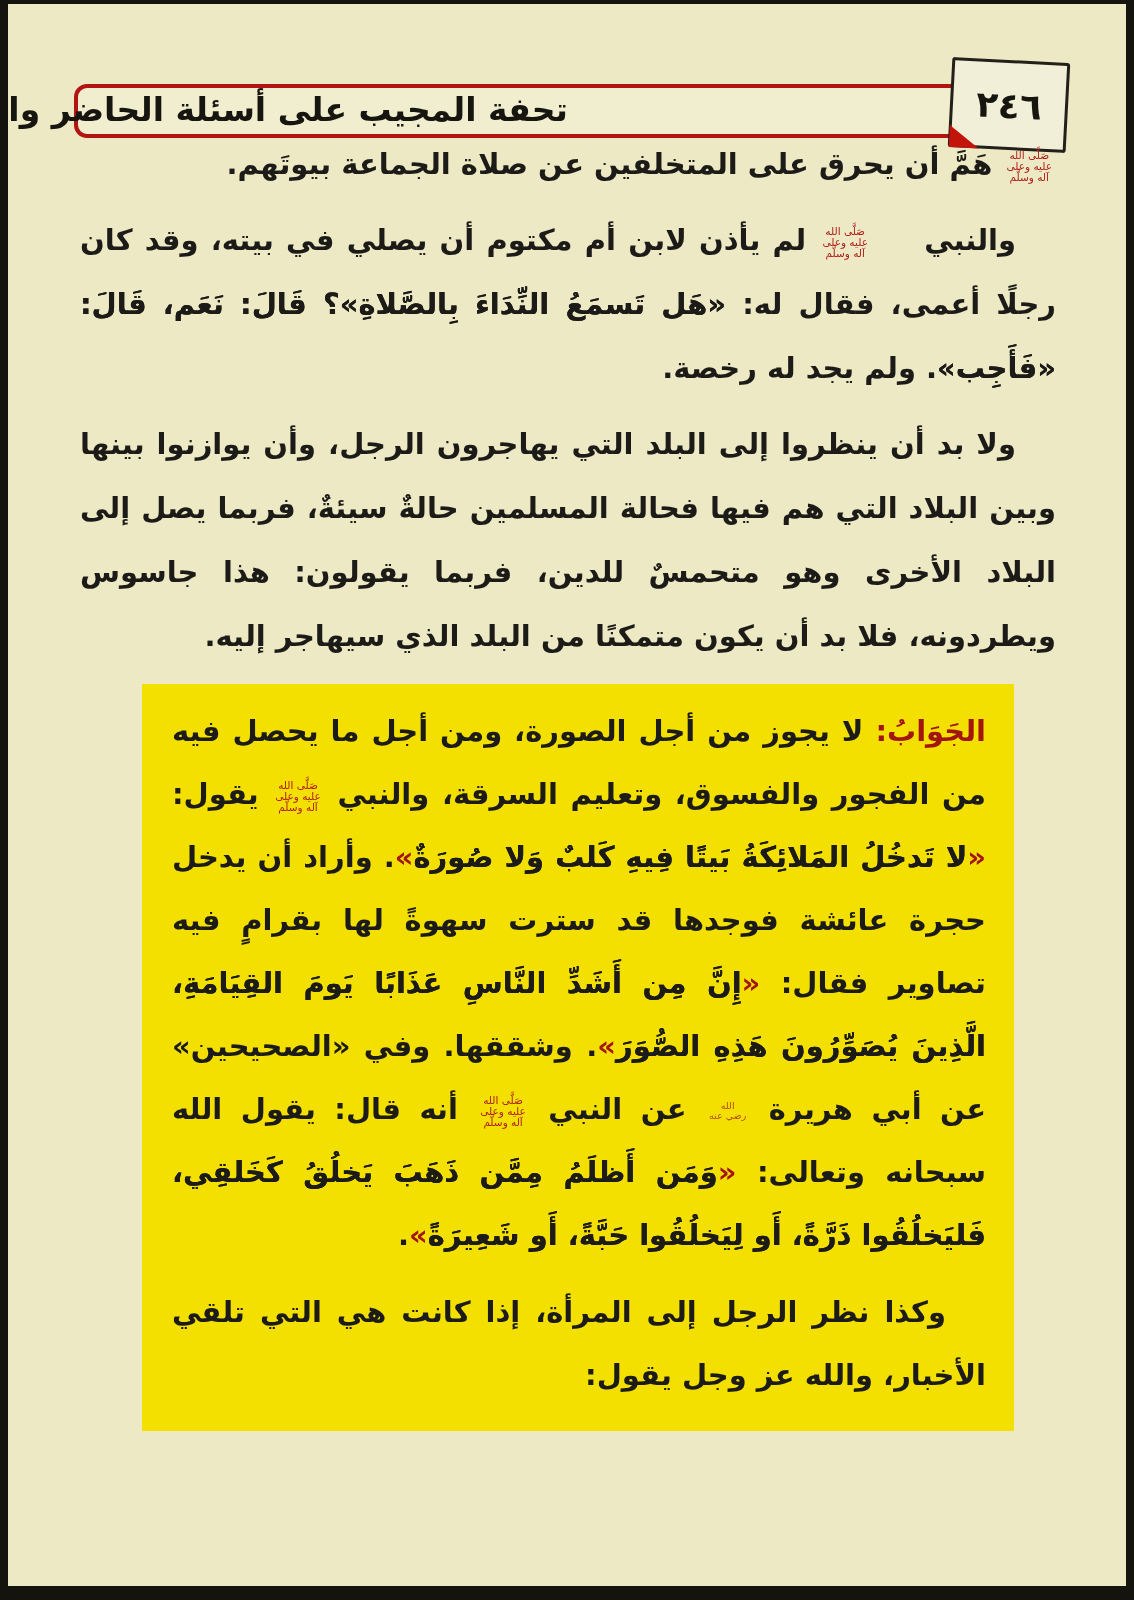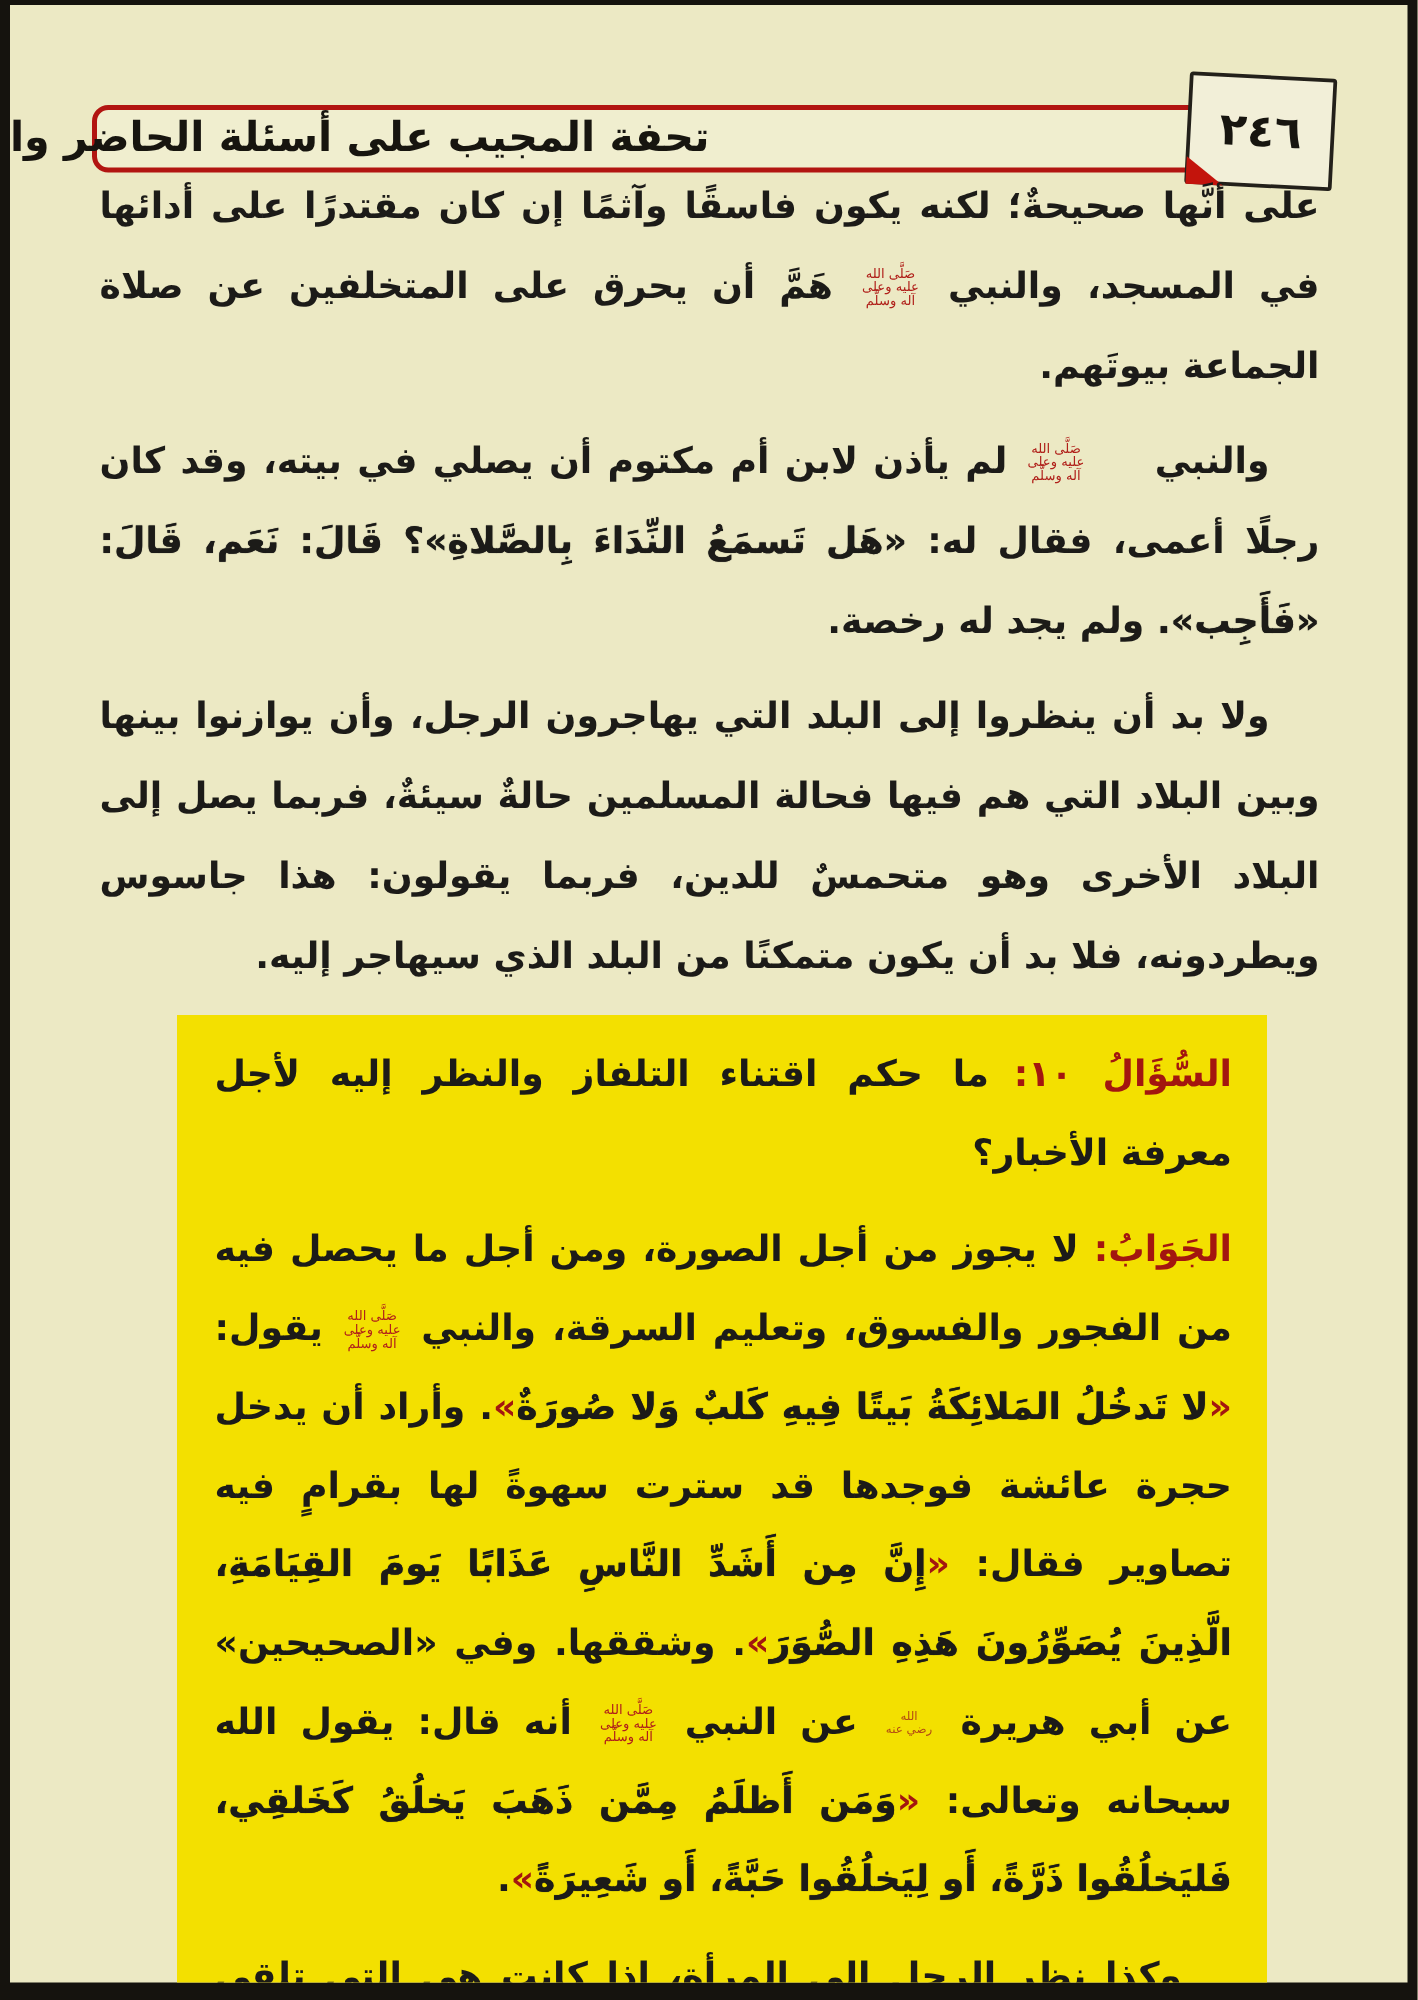--- a/index.html
+++ b/index.html
@@ -86,30 +86,27 @@
     <div class="title-bar"></div>
     <div class="title-text">تحفة المجيب على أسئلة الحاضر والغريب</div>
     <div class="page-note">
       <span class="page-number">٢٤٦</span>
       <span class="fold"></span>
     </div>
   </div>
 
   <div class="content">
 
-    <p class="para"><span class="seg-n">على أنَّها صحيحةٌ؛ لكنه يكون فاسقًا وآثمًا إن كان مقتدرًا على أدائها في المسجد، والنبي </span><span class="stack saw"><span class="stack-line">صَلَّى الله</span><span class="stack-line">عليه وعلى</span><span class="stack-line">آله وسلَّم</span></span><span class="seg-n"> هَمَّ أن يحرق على المتخلفين عن صلاة الجماعة بيوتَهم.</span></p>
+    <p class="para"><span class="stack saw"><span class="stack-line">صَلَّى الله</span><span class="stack-line">عليه وعلى</span><span class="stack-line">آله وسلَّم</span></span><span class="seg-n"> هَمَّ أن يحرق على المتخلفين عن صلاة الجماعة بيوتَهم.</span></p>
 
     <p class="para indent"><span class="seg-n">والنبي </span><span class="stack saw"><span class="stack-line">صَلَّى الله</span><span class="stack-line">عليه وعلى</span><span class="stack-line">آله وسلَّم</span></span><span class="seg-n"> لم يأذن لابن أم مكتوم أن يصلي في بيته، وقد كان رجلًا أعمى، فقال له: </span><span class="seg-b">«هَل تَسمَعُ النِّدَاءَ بِالصَّلاةِ»؟ قَالَ: نَعَم، قَالَ: «فَأَجِب».</span><span class="seg-n"> ولم يجد له رخصة.</span></p>
 
     <p class="para indent"><span class="seg-n">ولا بد أن ينظروا إلى البلد التي يهاجرون الرجل، وأن يوازنوا بينها وبين البلاد التي هم فيها فحالة المسلمين حالةٌ سيئةٌ، فربما يصل إلى البلاد الأخرى وهو متحمسٌ للدين، فربما يقولون: هذا جاسوس ويطردونه، فلا بد أن يكون متمكنًا من البلد الذي سيهاجر إليه.</span></p>
 
     <div class="highlight">
-      <p class="para">
-        <span class="seg-r q-label">السُّؤَالُ ١٠:</span><span><span class="seg-n">ما حكم اقتناء التلفاز والنظر إليه لأجل معرفة الأخبار؟</span></span>
-      </p>
       <p class="para">
         <span class="seg-r">الجَوَابُ:</span><span> </span><span><span class="seg-n">لا يجوز من أجل الصورة، ومن أجل ما يحصل فيه من الفجور والفسوق، وتعليم السرقة، والنبي </span><span class="stack saw"><span class="stack-line">صَلَّى الله</span><span class="stack-line">عليه وعلى</span><span class="stack-line">آله وسلَّم</span></span><span class="seg-n"> يقول: </span><span class="seg-r">«</span><span class="seg-b">لا تَدخُلُ المَلائِكَةُ بَيتًا فِيهِ كَلبٌ وَلا صُورَةٌ</span><span class="seg-r">»</span><span class="seg-n">. وأراد أن يدخل حجرة عائشة فوجدها قد سترت سهوةً لها بقرامٍ فيه تصاوير فقال: </span><span class="seg-r">«</span><span class="seg-b">إِنَّ مِن أَشَدِّ النَّاسِ عَذَابًا يَومَ القِيَامَةِ، الَّذِينَ يُصَوِّرُونَ هَذِهِ الصُّوَرَ</span><span class="seg-r">»</span><span class="seg-n">. وشققها. وفي «الصحيحين» عن أبي هريرة </span><span class="stack radi"><span class="stack-line">الله</span><span class="stack-line">رضي عنه</span></span><span class="seg-n"> عن النبي </span><span class="stack saw"><span class="stack-line">صَلَّى الله</span><span class="stack-line">عليه وعلى</span><span class="stack-line">آله وسلَّم</span></span><span class="seg-n"> أنه قال: يقول الله سبحانه وتعالى: </span><span class="seg-r">«</span><span class="seg-b">وَمَن أَظلَمُ مِمَّن ذَهَبَ يَخلُقُ كَخَلقِي، فَليَخلُقُوا ذَرَّةً، أَو لِيَخلُقُوا حَبَّةً، أَو شَعِيرَةً</span><span class="seg-r">»</span><span class="seg-n">.</span></span>
       </p>
       <p class="para indent"><span class="seg-n">وكذا نظر الرجل إلى المرأة، إذا كانت هي التي تلقي الأخبار، والله عز وجل يقول: </span></p>
     </div>
 
   </div>
 </div>
 
 </body></html>

